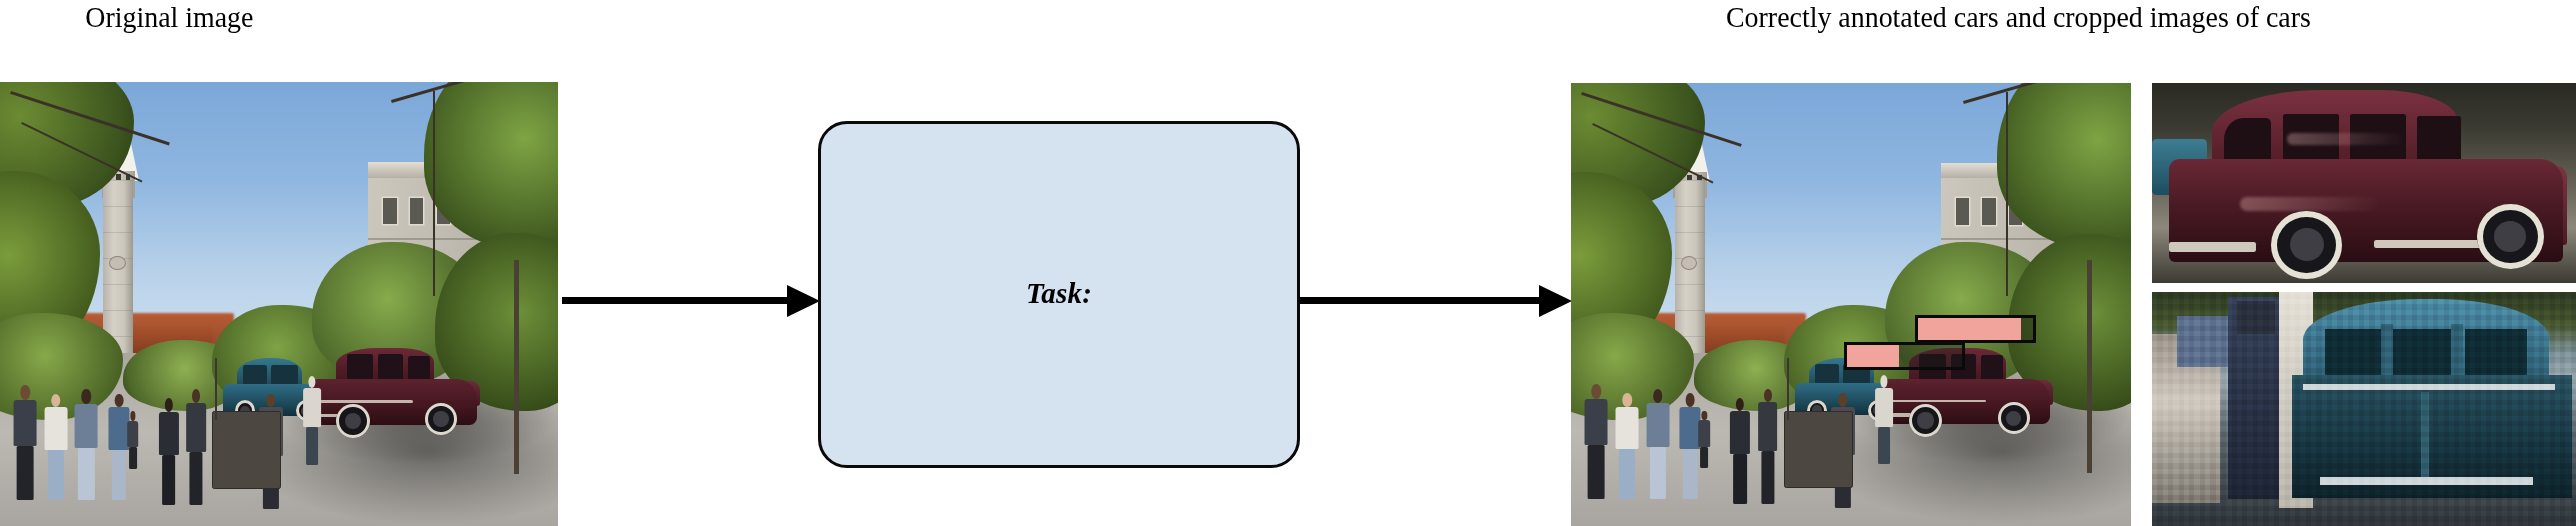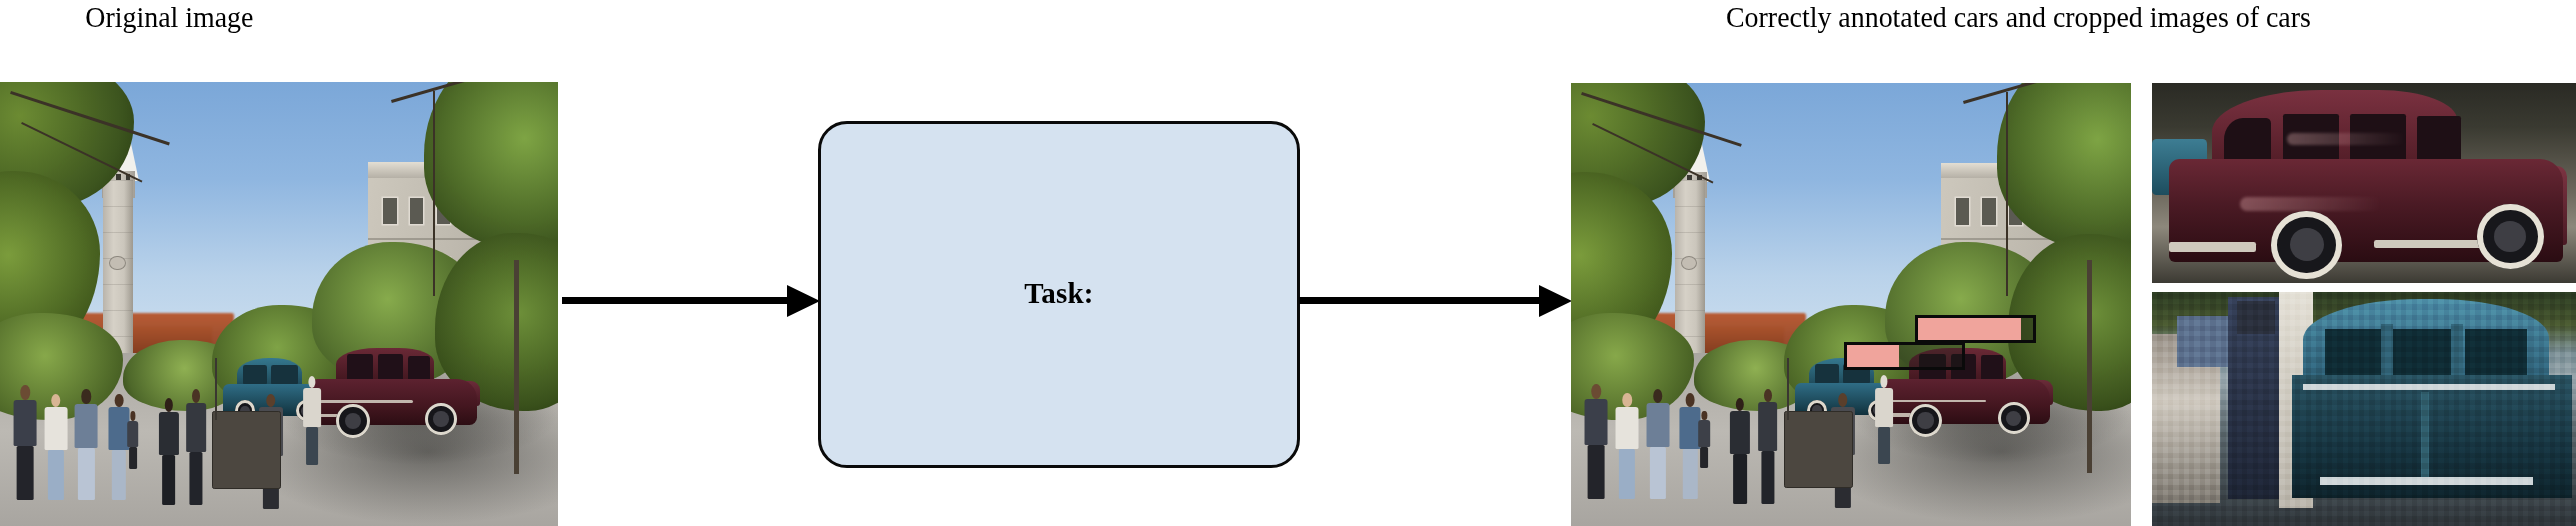--- a/index.html
+++ b/index.html
@@ -158,21 +158,21 @@
   #arrow-2{left:1299px;top:277px;width:273px;}
   .arrow-shaft{position:absolute;left:0;top:20px;height:6.8px;width:calc(100% - 32px);background:#000;}
   .arrow-head{position:absolute;right:0;top:7.6px;width:0;height:0;
       border-top:16px solid transparent;border-bottom:16px solid transparent;
       border-left:33px solid #000;}
 
   
   #task-box{position:absolute;left:818px;top:121px;width:482px;height:347px;
       background:#d5e2f0;border:3px solid #0a0a0a;border-radius:29px;box-sizing:border-box;
       display:flex;flex-direction:column;align-items:center;justify-content:center;}
-  #task-title{font-size:29px;font-weight:bold;color:#000;margin-bottom:1.5px;letter-spacing:0.2px;}
+  #task-title{font-size:29px;font-weight:bold;color:#000;margin-bottom:1.5px;letter-spacing:0.2px;font-style:italic;}
   #task-body{font-size:27px;line-height:1.18;color:#000;text-align:center;
       width:410px;}
 </style>
 </head>
 <body>
 
 <div class="caption" id="cap-left">Original image</div>
 
 <div class="caption" id="cap-right">Correctly annotated cars and cropped images of cars</div>
 

